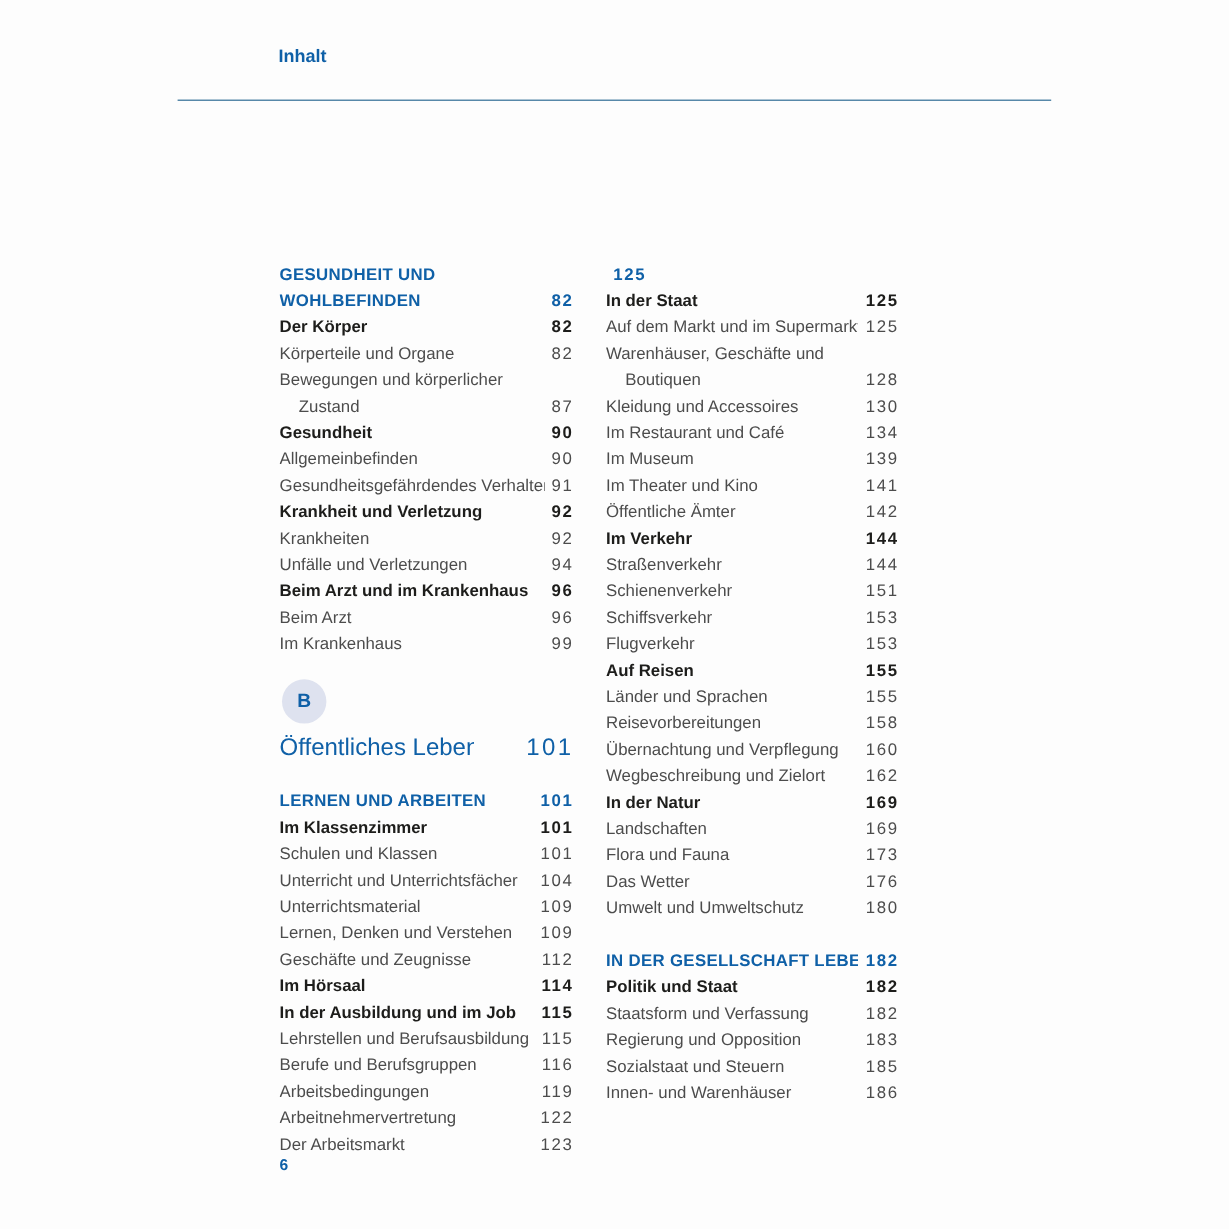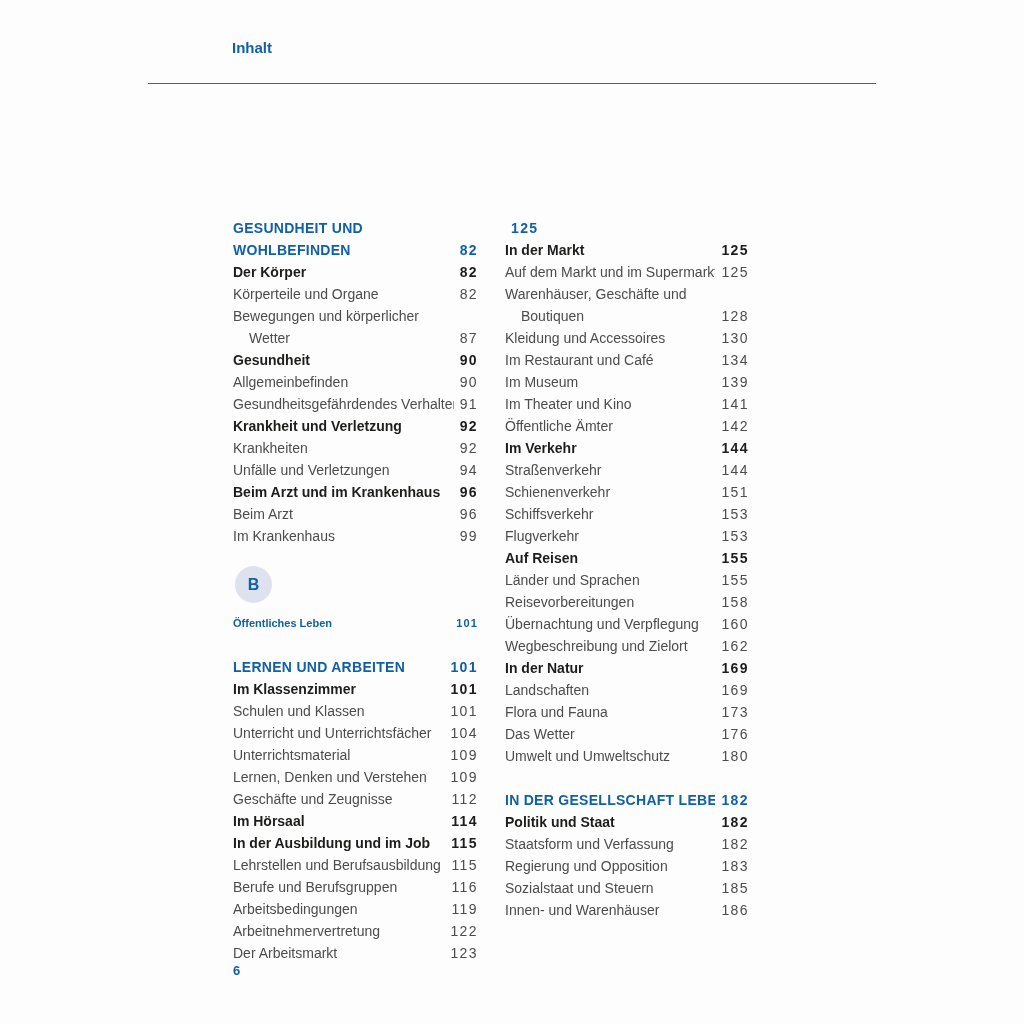--- a/index.html
+++ b/index.html
@@ -34,21 +34,21 @@
   .row{
     display:flex;align-items:baseline;
     height:22px;line-height:22px;
     font-size:14px;color:var(--body-text);
     white-space:nowrap;
   }
   .row .t{flex:1 1 auto;overflow:hidden;}
   .row .p{margin-left:6px;letter-spacing:0.1em;}
   .row.bold{color:var(--bold-text);font-weight:bold;}
   .row.chapter{color:var(--accent);font-weight:bold;letter-spacing:0.02em;}
-  .row.part{color:var(--accent);font-weight:bold;font-size:11px;gap:38px;}
+  .row.part{color:var(--accent);font-weight:normal;font-size:20px;gap:38px;}
   .row.indent .t{padding-left:16px;}
   .spacer{height:22px;}
   .section-circle{
     width:37px;height:37px;border-radius:50%;
     background:var(--badge-bg);
     color:var(--accent);font-weight:bold;font-size:16px;
     text-align:center;line-height:37px;
     margin:19px 0 9px 2px;
   }
   .page-number{
@@ -77,21 +77,21 @@
     </div>
     <div class="row normal">
       <span class="t">Körperteile und Organe</span>
       <span class="p">82</span>
     </div>
     <div class="row normal">
       <span class="t">Bewegungen und körperlicher</span>
       <span class="p"></span>
     </div>
     <div class="row normal indent">
-      <span class="t">Wetter</span>
+      <span class="t">Zustand</span>
       <span class="p">87</span>
     </div>
     <div class="row bold">
       <span class="t">Gesundheit</span>
       <span class="p">90</span>
     </div>
     <div class="row normal">
       <span class="t">Allgemeinbefinden</span>
       <span class="p">90</span>
     </div>
@@ -184,21 +184,21 @@
     <div class="row normal">
       <span class="t">Der Arbeitsmarkt</span>
       <span class="p">123</span>
     </div>
   </div>
 <div class="toc-col right" id="col-right">
     <div class="row chapter">
       <span class="p">125</span>
     </div>
     <div class="row bold">
-      <span class="t">In der Markt</span>
+      <span class="t">In der Staat</span>
       <span class="p">125</span>
     </div>
     <div class="row normal">
       <span class="t">Auf dem Markt und im Supermarkt</span>
       <span class="p">125</span>
     </div>
     <div class="row normal">
       <span class="t">Warenhäuser, Geschäfte und</span>
       <span class="p"></span>
     </div>

